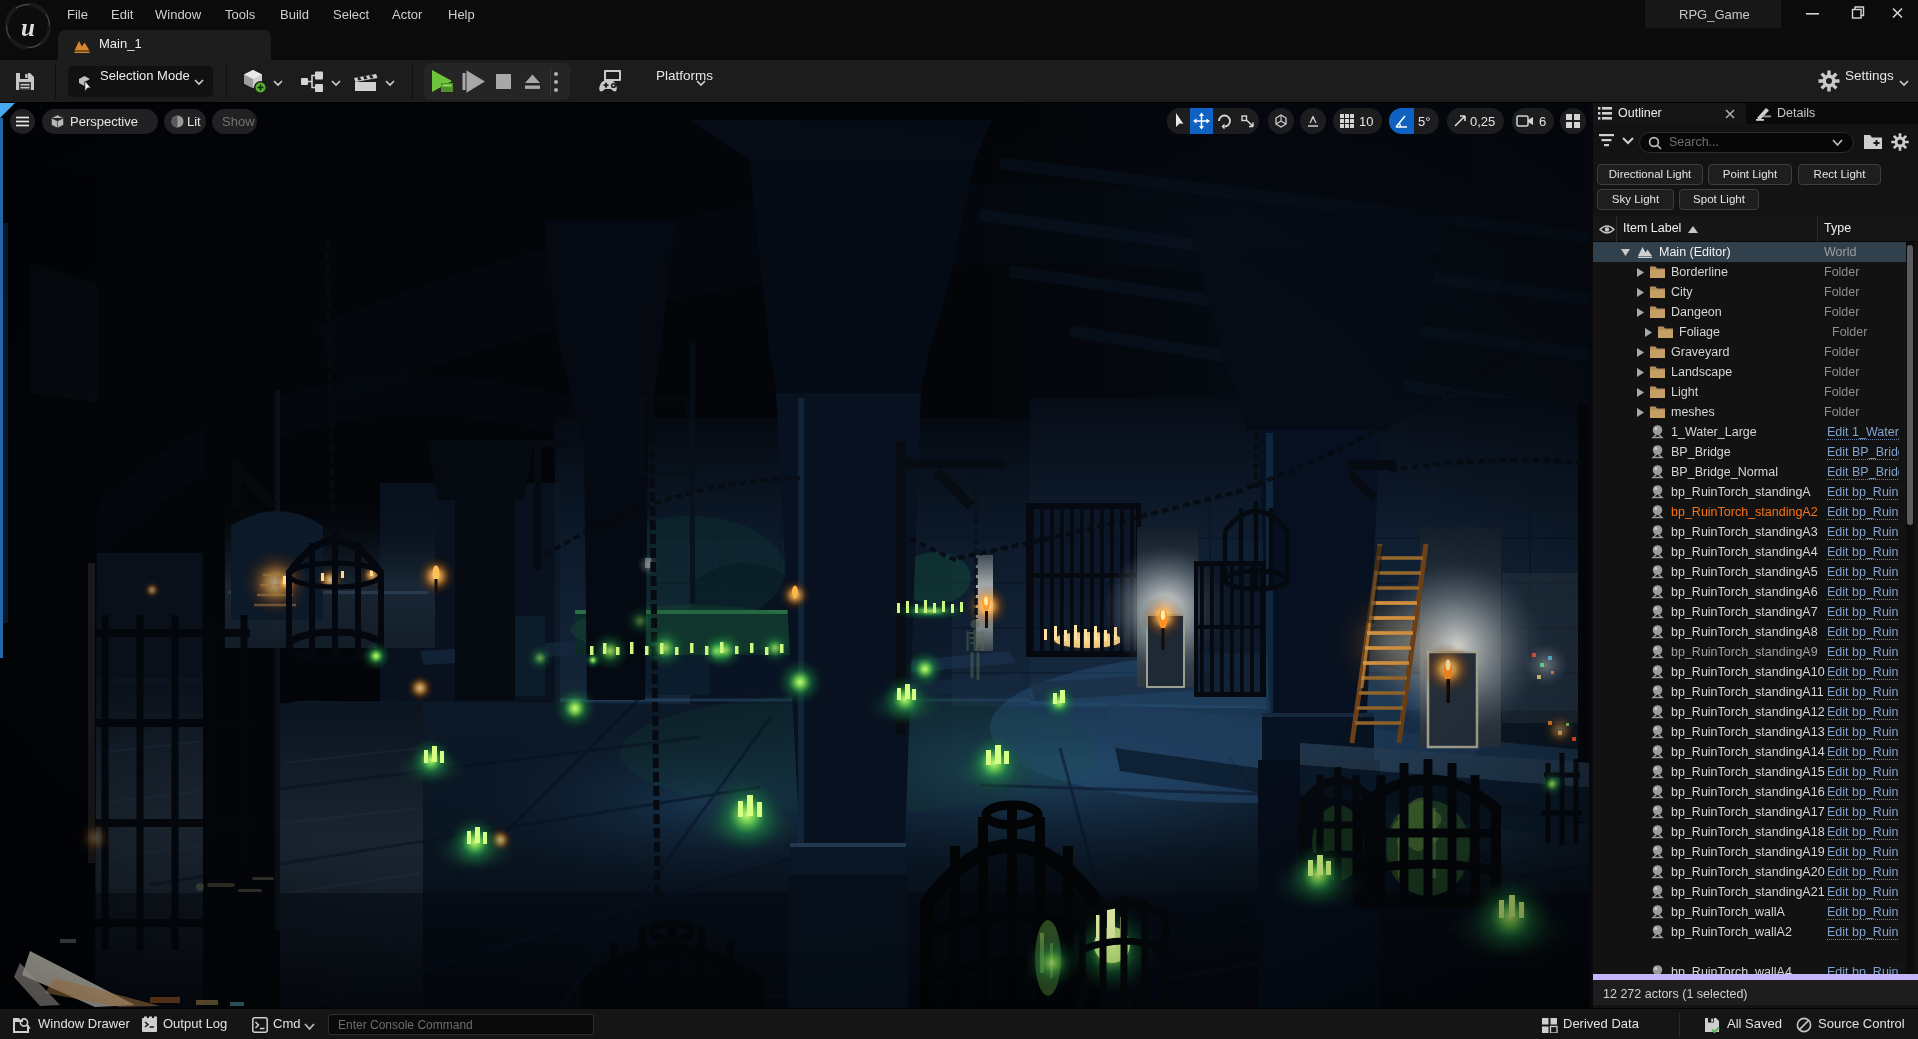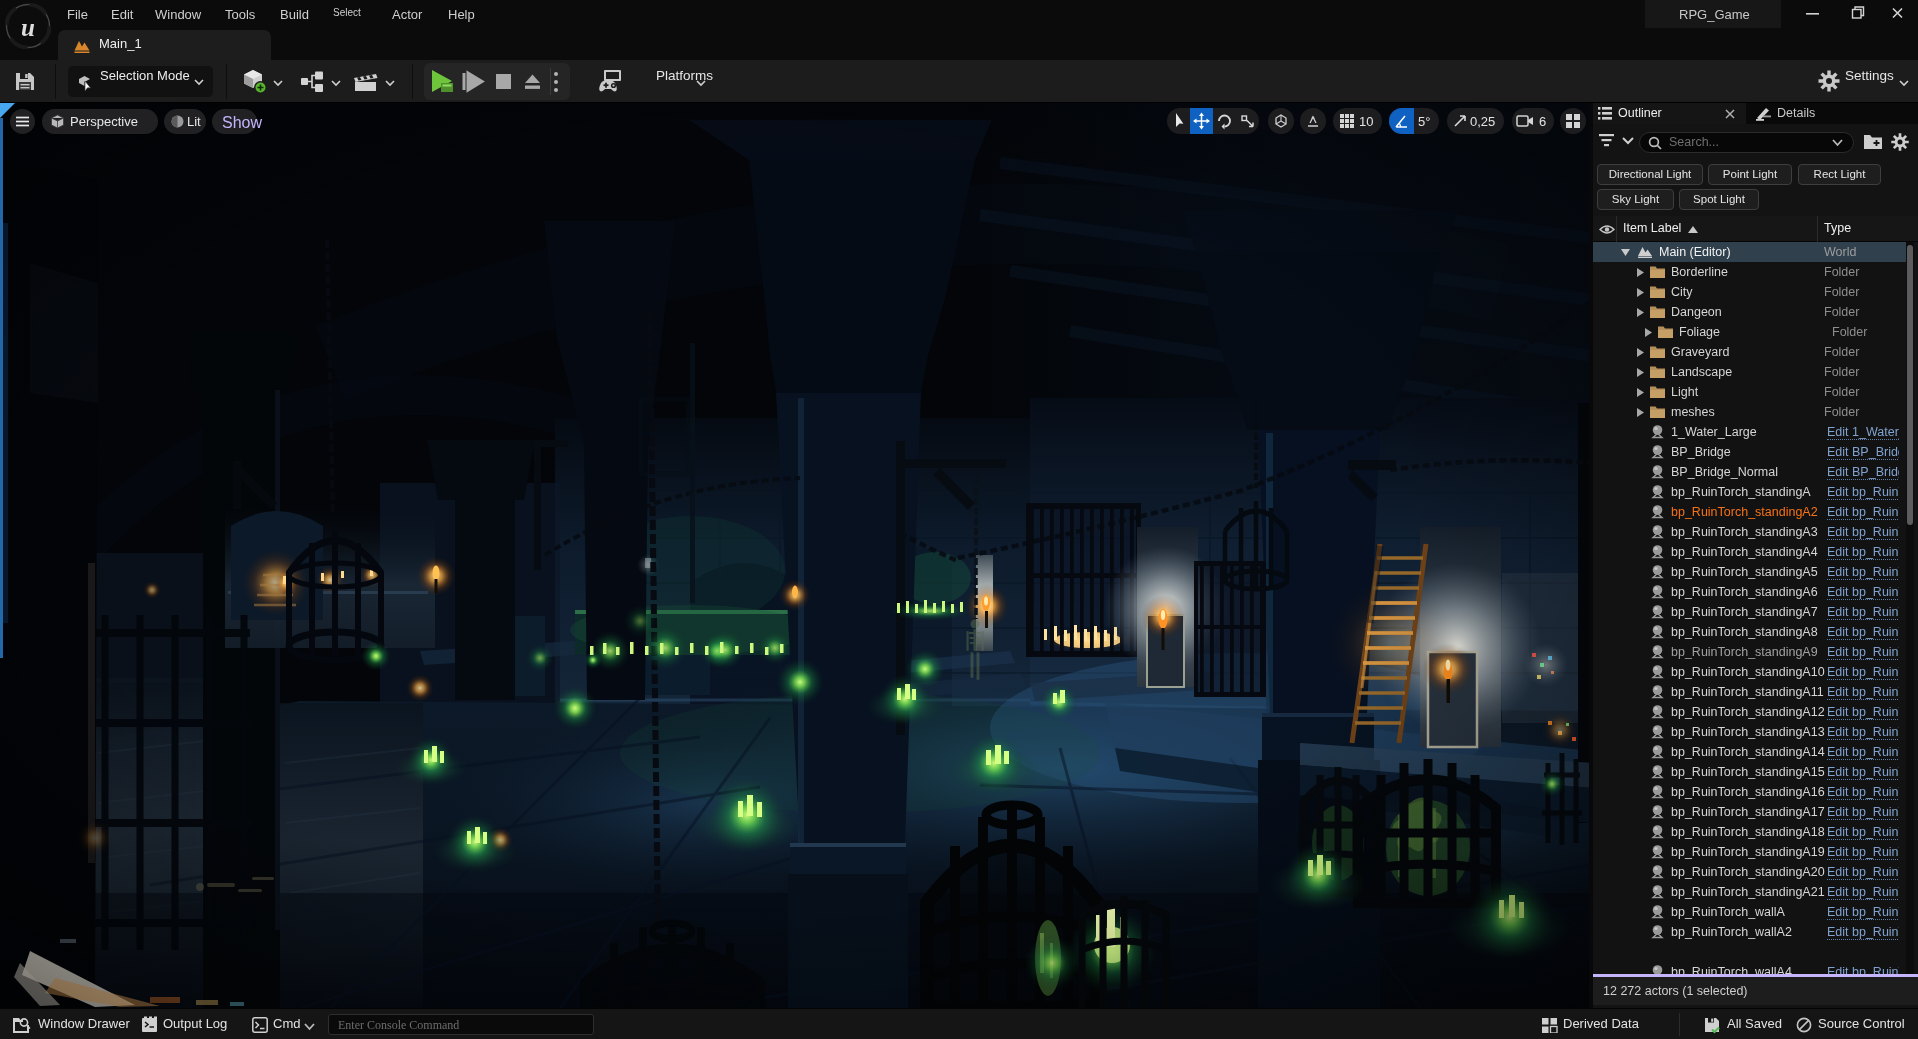--- a/index.html
+++ b/index.html
@@ -7,21 +7,21 @@
 .abs{position:absolute}
 .txt{position:absolute;white-space:nowrap}
 </style></head><body>
 
 <div class="abs" style="left:0;top:0;width:1918px;height:28px;background:#0b0b0c">
 <span class="txt" style="left:67px;top:7px;font-size:13px;color:#cfcfcf">File</span>
     <span class="txt" style="left:111px;top:7px;font-size:13px;color:#cfcfcf">Edit</span>
     <span class="txt" style="left:155px;top:7px;font-size:13px;color:#cfcfcf">Window</span>
     <span class="txt" style="left:225px;top:7px;font-size:13px;color:#cfcfcf">Tools</span>
     <span class="txt" style="left:280px;top:7px;font-size:13px;color:#cfcfcf">Build</span>
-    <span class="txt" style="left:333px;top:7px;font-size:10px;color:#cfcfcf">Select</span>
+    <span class="txt" style="left:333px;top:7px;font-size:13px;color:#cfcfcf">Select</span>
     <span class="txt" style="left:392px;top:7px;font-size:13px;color:#cfcfcf">Actor</span>
     <span class="txt" style="left:448px;top:7px;font-size:13px;color:#cfcfcf">Help</span>
 <div class="abs" style="left:1645px;top:0;width:136px;height:28px;background:#171718"></div>
 <span class="txt" style="left:1679px;top:7px;font-size:13px;color:#c8c8c8">RPG_Game</span>
 <svg class="abs" style="left:1796px;top:0" width="122" height="28" viewBox="0 0 122 28">
  <rect x="10" y="13" width="13" height="1.6" fill="#d4d4d4"></rect>
  <rect x="56.5" y="9.5" width="8.5" height="8.5" fill="none" stroke="#d4d4d4" stroke-width="1.4"></rect>
  <path d="M59 9.5 V7 h8.5 v8.5 H65" fill="none" stroke="#d4d4d4" stroke-width="1.4"></path>
  <path d="M97 8.5 l9 9 M106 8.5 l-9 9" stroke="#d4d4d4" stroke-width="1.6"></path>
 </svg>
@@ -667,21 +667,21 @@
   <path d="M7.5 1 L13.5 4 V11 L7.5 14 L1.5 11 V4 Z M1.5 4 L7.5 7 L13.5 4 M7.5 7 V14" fill="#b8b8b8" stroke="#3a3a3a" stroke-width=".8"></path>
  </svg>
  <span class="txt" style="left:70px;top:11px;font-size:13px;color:#e6e6e6">Perspective</span>
  <div class="abs" style="left:164px;top:6px;width:42px;height:25px;border-radius:13px;background:rgba(36,36,38,.92)"></div>
  <svg class="abs" style="left:171px;top:12px" width="13" height="13" viewBox="0 0 13 13">
   <circle cx="6.5" cy="6.5" r="6" fill="#9a9a9a"></circle>
       <path d="M6.5 .5 A6 6 0 0 0 6.5 12.5 Z" fill="#5a5a5a"></path>
  </svg>
  <span class="txt" style="left:187px;top:11px;font-size:13px;color:#e6e6e6">Lit</span>
  <div class="abs" style="left:212px;top:6px;width:45px;height:25px;border-radius:13px;background:rgba(36,36,38,.92)"></div>
- <span class="txt" style="left:222px;top:11px;font-size:16px;color:#c4b5fd">Show</span>
+ <span class="txt" style="left:222px;top:11px;font-size:13px;color:#737373">Show</span>
 
  <div class="abs" style="left:1167px;top:5px;width:92px;height:26px;border-radius:13px;background:rgba(32,32,34,.92);overflow:hidden">
    <div class="abs" style="left:23px;top:0;width:23px;height:26px;background:#0f62c2"></div>
  </div>
  <svg class="abs" style="left:1167px;top:5px" width="92" height="26" viewBox="0 0 92 26">
   <path d="M9 5 L9 19 L12.6 15.5 L16.4 15.8 Z" fill="#e8e8e8"></path>
   <g stroke="#fff" stroke-width="1.5">
         <line x1="34.5" y1="7" x2="34.5" y2="19"></line>
         <line x1="28.5" y1="13" x2="40.5" y2="13"></line>
       </g>
@@ -1234,21 +1234,21 @@
   <span class="txt" style="left:78px;top:3px;font-size:12.5px;color:#d6d6d6">bp_RuinTorch_wallA4</span>
   <div class="abs" style="left:234px;top:0;width:72px;height:20px;overflow:hidden">
    <span class="txt" style="left:0;top:3px;font-size:12.5px;color:#81a3cf;border-bottom:1px dotted #5d7fa9">Edit bp_RuinTo</span>
   </div>
  </div>
     </div>
 
  <div class="abs" style="left:313px;top:139px;width:8px;height:732px;background:#0c0c0d"></div>
  <div class="abs" style="left:314px;top:142px;width:6px;height:280px;background:#5c5c5e;border-radius:3px"></div>
 
- <div class="abs" style="left:0;top:871px;width:325px;height:31px;background:#1d1d1e;border-top:3px solid #c4b5fd">
+ <div class="abs" style="left:0;top:871px;width:325px;height:31px;background:#1d1d1e;border-top:6px solid #c4b5fd">
   <span class="txt" style="left:10px;top:7px;font-size:12.5px;color:#cfcfcf">12 272 actors (1 selected)</span>
  </div>
 </div>
 
 <div class="abs" style="left:0;top:1008px;width:1918px;height:31px;background:#151516;border-top:1px solid #040405">
  <svg class="abs" style="left:12px;top:7px" width="19" height="17" viewBox="0 0 19 17">
   <path d="M1 4 h10 v2 H3 v9 h12 V9 h2 v8 H1Z" fill="#cfcfcf"></path>
   <circle cx="12" cy="6.5" r="3.6" fill="none" stroke="#cfcfcf" stroke-width="1.6"></circle>
   <line x1="14.6" y1="9.1" x2="18" y2="12.5" stroke="#cfcfcf" stroke-width="1.6"></line>
   <path d="M1 2 h6 l1.5 2 H1Z" fill="#cfcfcf"></path>
@@ -1266,21 +1266,21 @@
  <svg class="abs" style="left:252px;top:8px" width="16" height="16" viewBox="0 0 16 16">
   <rect x="0.8" y="0.8" width="14.4" height="14.4" rx="2" fill="none" stroke="#cfcfcf" stroke-width="1.5"></rect>
   <path d="M3.5 5 l3 3 -3 3" fill="none" stroke="#cfcfcf" stroke-width="1.5"></path>
   <line x1="8" y1="11.5" x2="12.5" y2="11.5" stroke="#cfcfcf" stroke-width="1.5"></line>
  </svg>
  <span class="txt" style="left:273px;top:7px;font-size:13px;color:#e2e2e2">Cmd</span>
  <svg class="abs" style="left:304px;top:14px" width="11" height="8" viewBox="0 0 11 8">
   <path d="M1 1 l4.5 5 L10 1" fill="none" stroke="#b9b9b9" stroke-width="1.8"></path>
     </svg>
  <div class="abs" style="left:328px;top:5px;width:266px;height:21px;background:#0a0a0b;border:1px solid #2e2e30;border-radius:3px">
-  <span class="txt" style="left:9px;top:3px;font-family:Liberation Serif, serif;font-size:12px;color:#6d6d6d">Enter Console Command</span>
+  <span class="txt" style="left:9px;top:3px;font-family:Liberation Sans, sans-serif;font-size:12px;color:#6d6d6d">Enter Console Command</span>
  </div>
  <svg class="abs" style="left:1541px;top:8px" width="17" height="16" viewBox="0 0 17 16">
   <g fill="#cfcfcf">
         <rect x="1" y="1" width="6.5" height="6.5"></rect>
         <rect x="9.5" y="1" width="6.5" height="6.5"></rect>
   <rect x="1" y="9.5" width="6.5" height="6.5"></rect>
         <rect x="9.5" y="9.5" width="6.5" height="6.5" fill="none" stroke="#cfcfcf" stroke-width="1.3"></rect>
       </g>
  </svg>
  <span class="txt" style="left:1563px;top:7px;font-size:13px;color:#e2e2e2">Derived Data</span>

